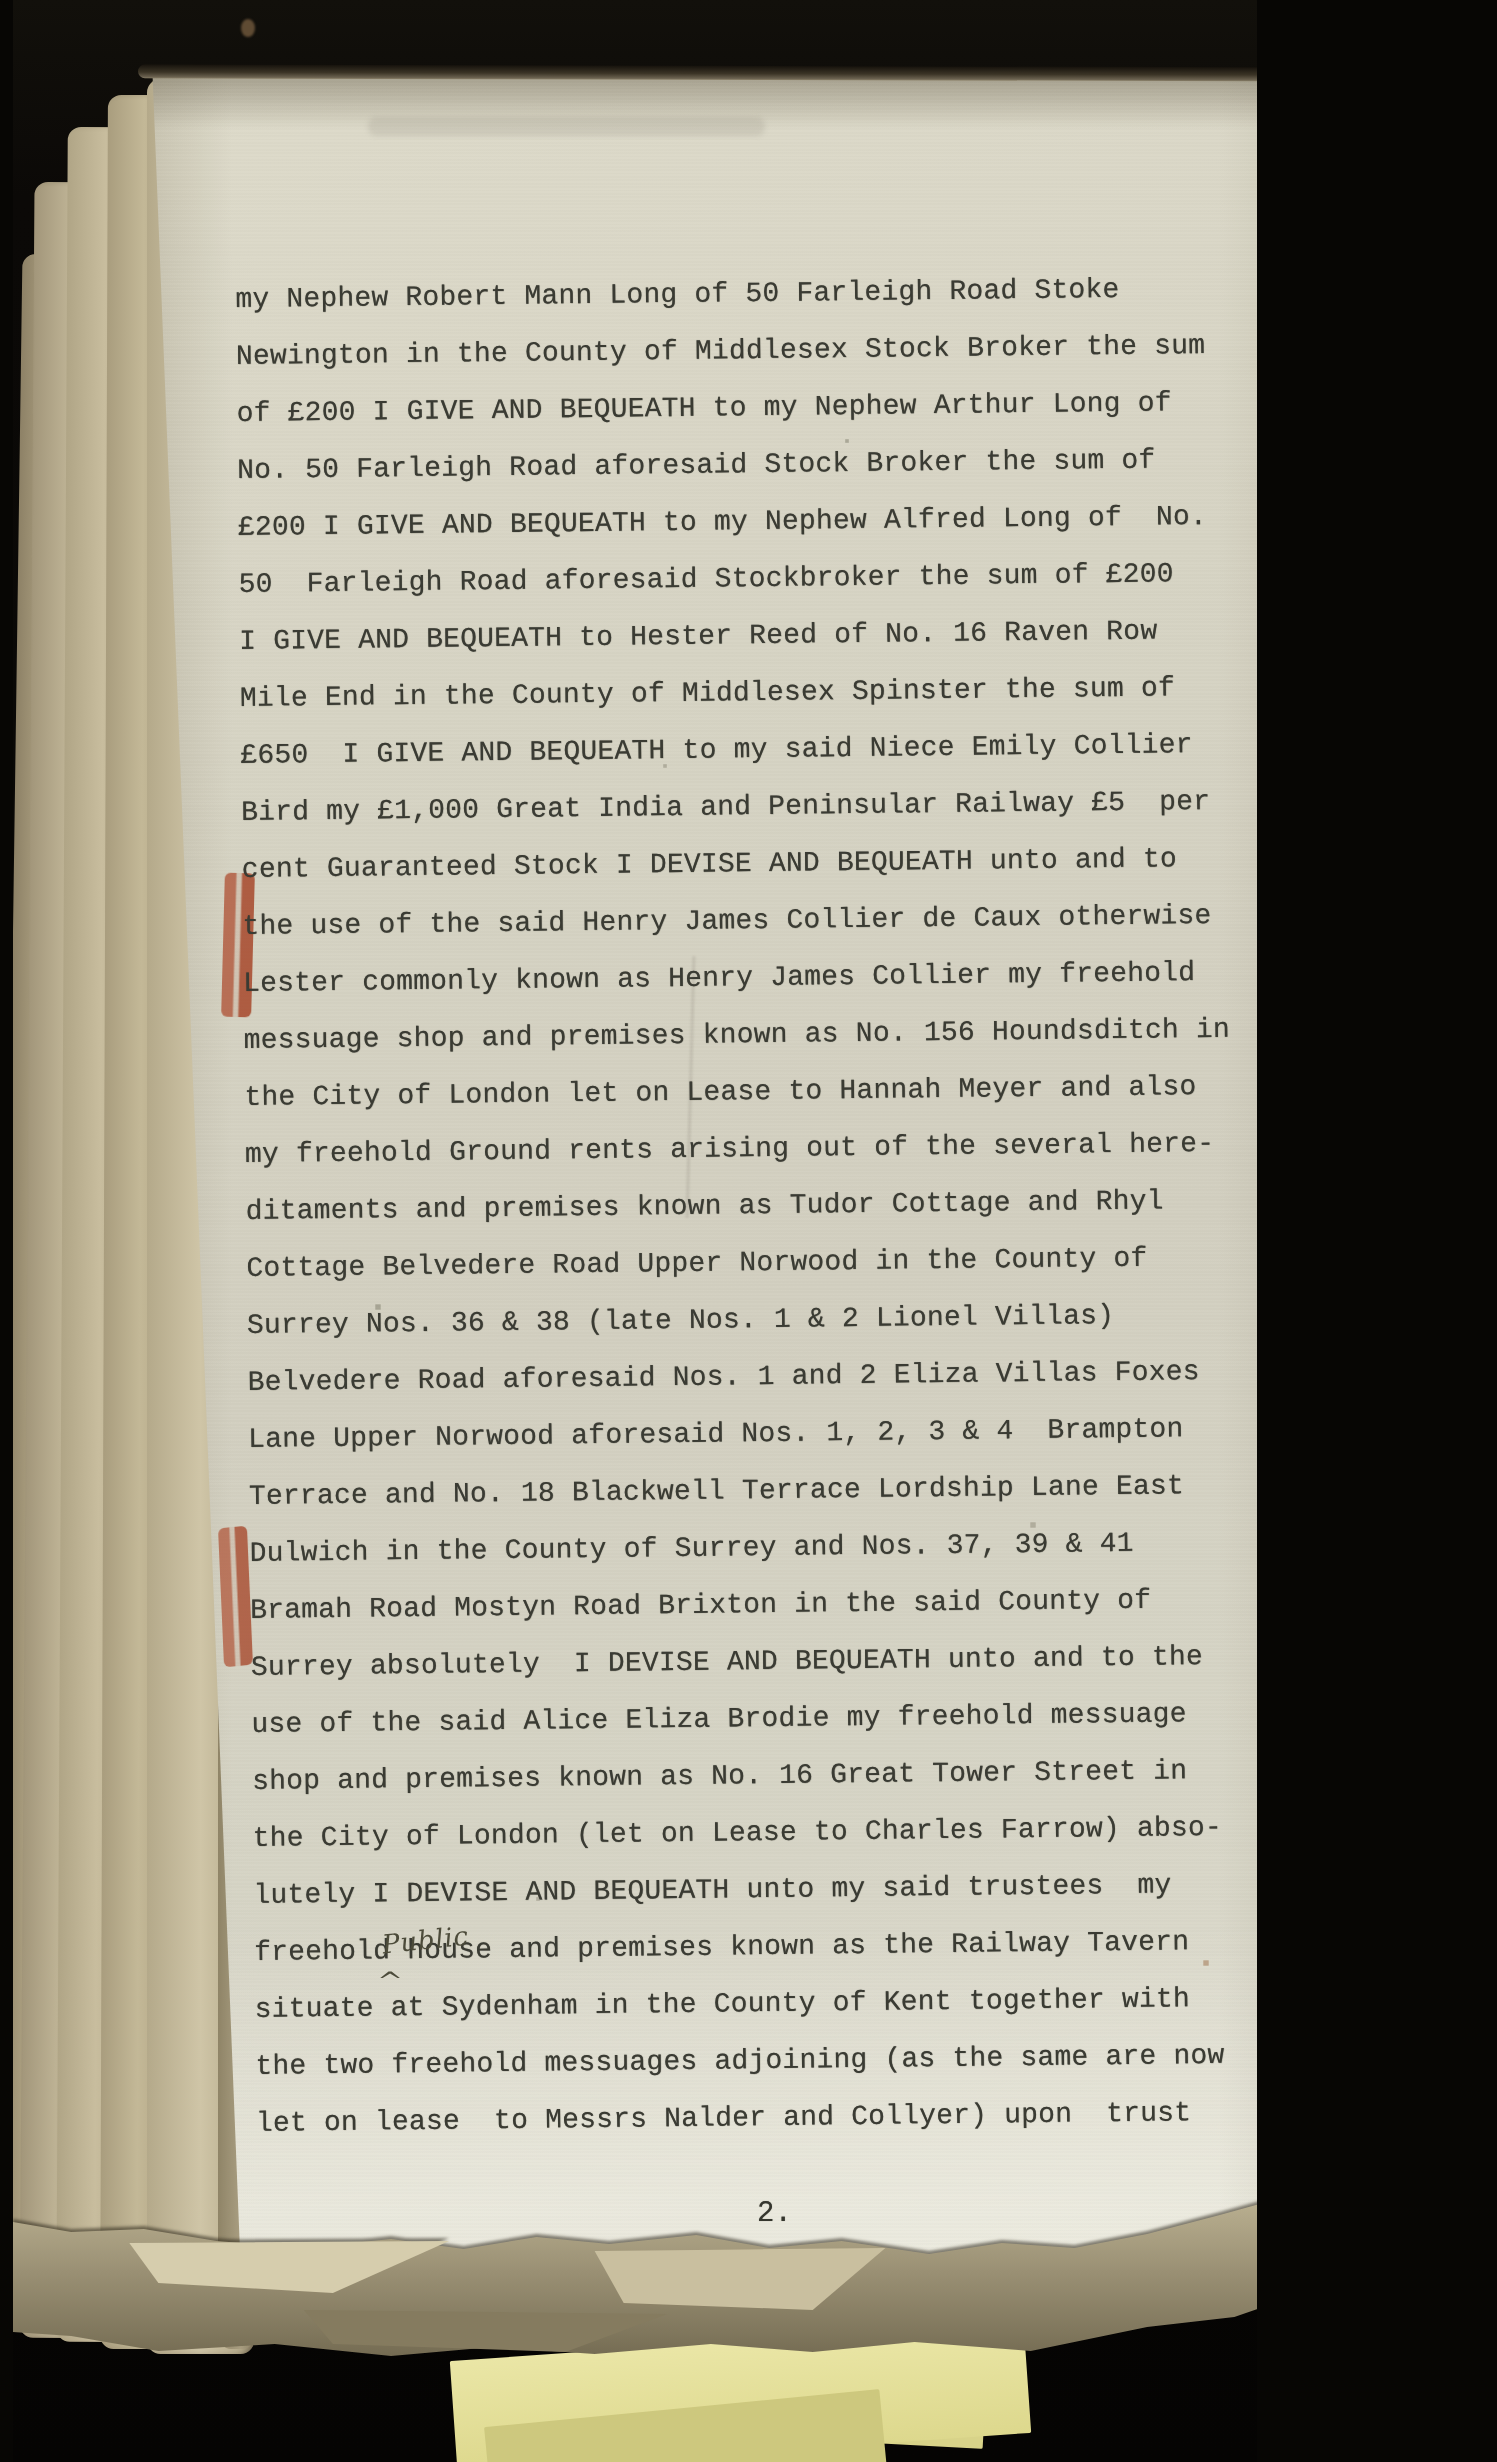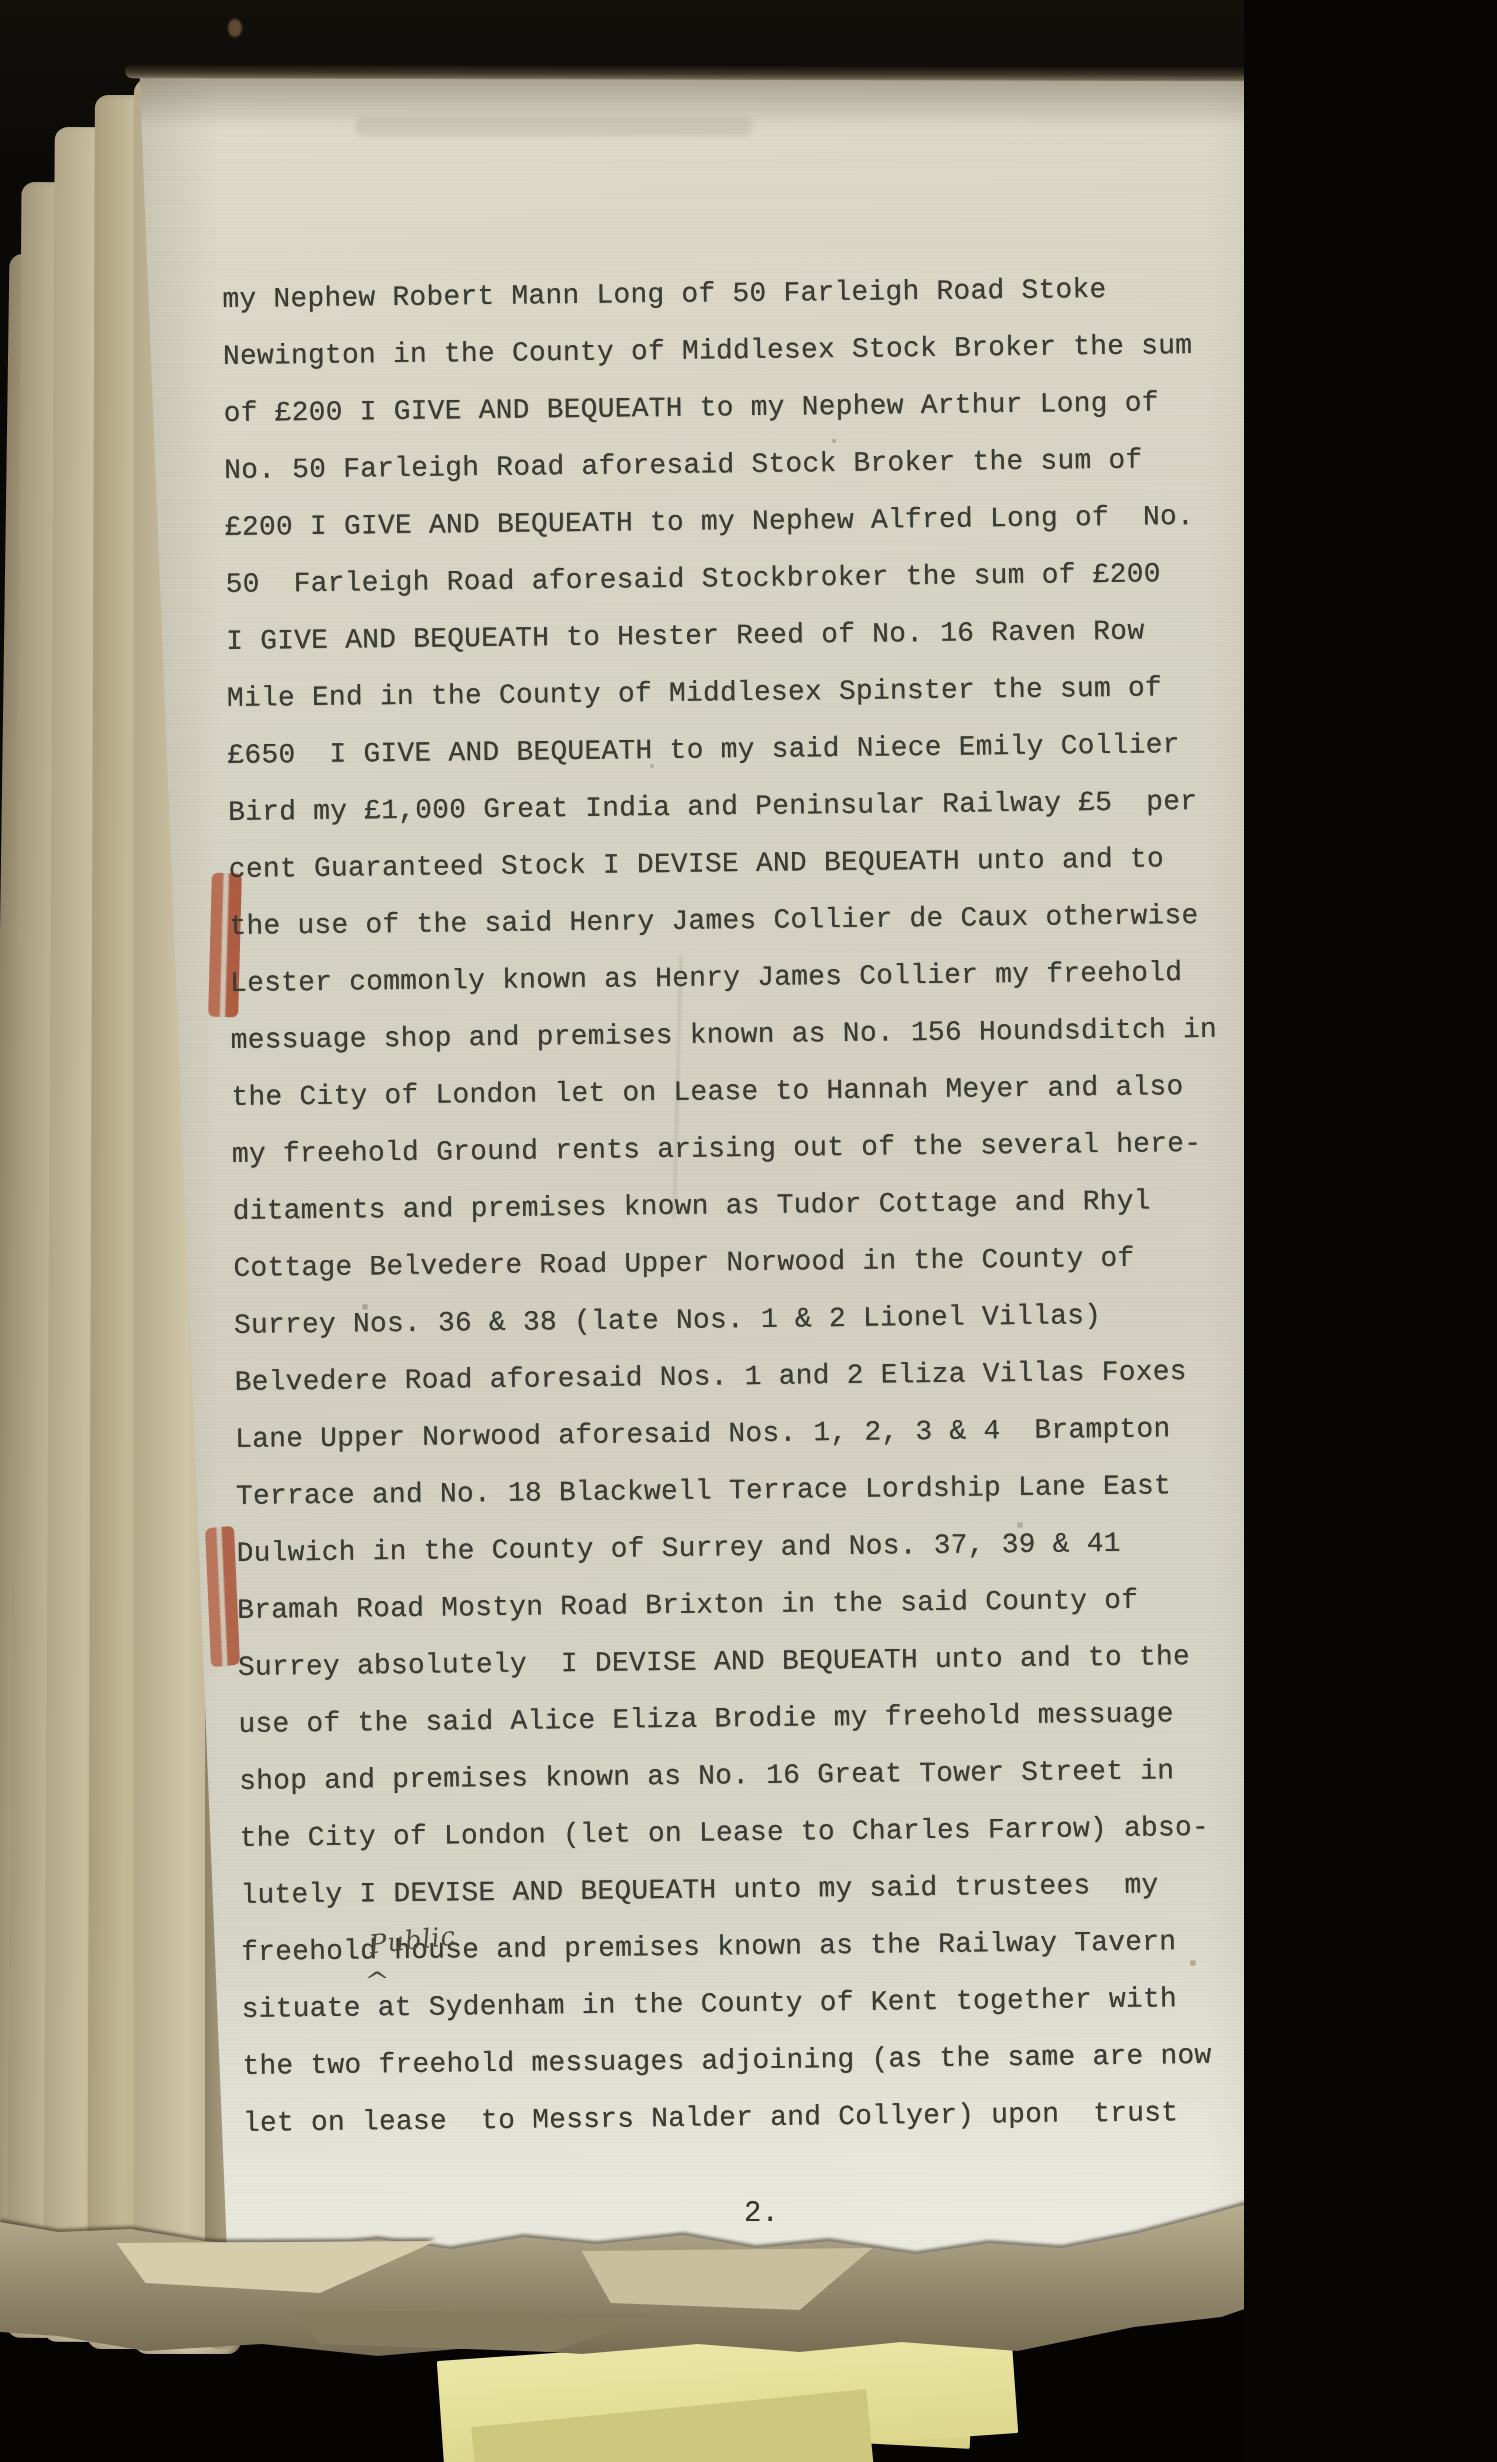--- a/index.html
+++ b/index.html
@@ -2,20 +2,21 @@
 <html style="font-size:13.5px"><head>
 <meta charset="utf-8">
 <style>
   html,body{margin:0;padding:0;background:#070604;}
   #scene{
     position:relative;
     width:1244px;height:2462px;
     overflow:hidden;
     background:linear-gradient(180deg,#12100b 0%,#0b0907 8%,#080705 60%,#050403 100%);
     font-family:"Liberation Mono", monospace;
+    margin-left:13px;
   }
   
   .strip{position:absolute;border-radius:13.5px;z-index:1;}
   .s1{left:-5px;top:254px;width:44px;height:2072px;background:linear-gradient(90deg,#8d8166,#ab9f80 60%,#978c6e);transform:rotate(0.8deg);}
   .s2{left:13.5px;top:182px;width:63px;height:2156px;background:linear-gradient(90deg,#a2967a,#bdb294 55%,#a89d7f);box-shadow:inset -4.2px 0 6px -2.5px rgba(60,50,32,.6);transform:rotate(0.4deg);}
   .s3{left:49px;top:127px;width:76px;height:2215px;background:linear-gradient(90deg,#b0a586,#c8bd9e 50%,#b3a888);box-shadow:inset -5px 0 6.8px -3.4px rgba(60,50,32,.55);transform:rotate(0.3deg);}
   .s4{left:91px;top:95px;width:81px;height:2254px;background:linear-gradient(90deg,#a99d7e,#c3b897 45%,#ad9f7e);box-shadow:inset -5px 0 7.6px -3.4px rgba(55,45,30,.6);transform:rotate(0.2deg);}
   .s5{left:134px;top:79px;width:107px;height:2275px;background:linear-gradient(90deg,#b4a98a,#cfc5a7 50%,#b0a585);box-shadow:inset -6.8px 0 8.5px -4.2px rgba(55,45,30,.65);}
   .s6{left:205px;top:83px;width:37px;height:2266px;background:linear-gradient(90deg,#8f8467,#a89d80 60%,#8a7f63);}
   

